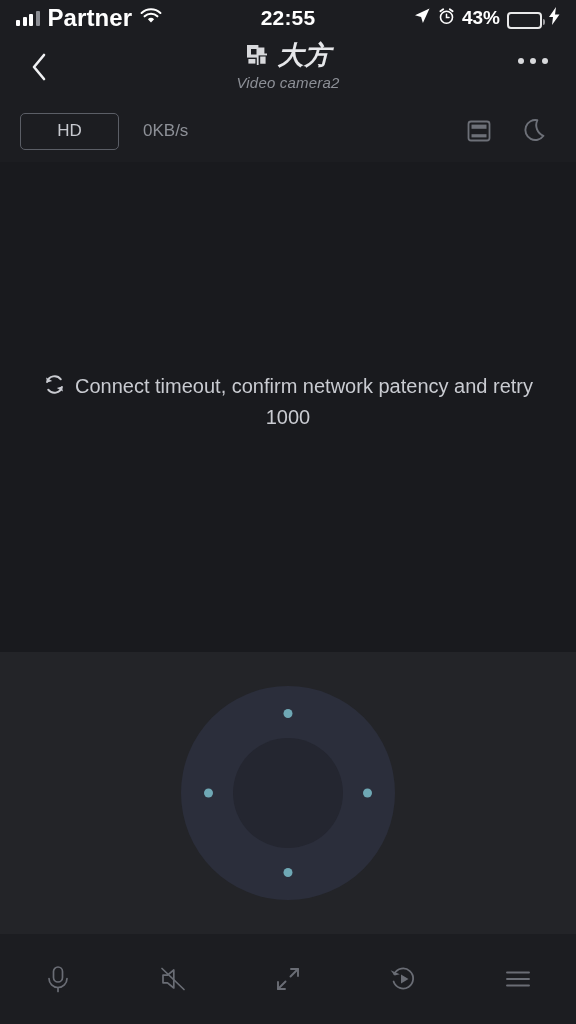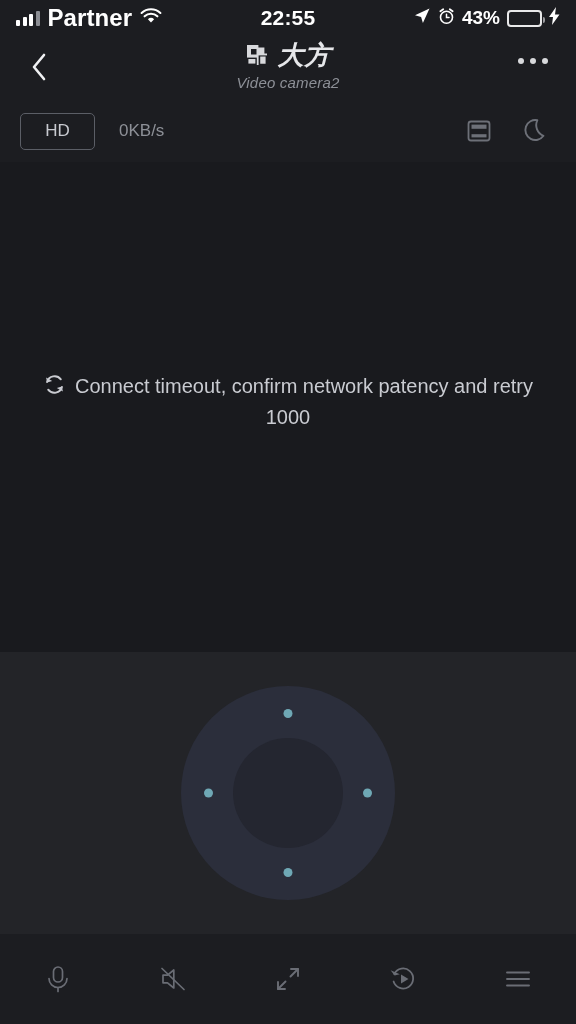--- a/index.html
+++ b/index.html
@@ -19,21 +19,21 @@
   .statusbar {
     position: absolute; top: 0; left: 0;
     width: 576px; height: 36px;
     display: flex; align-items: center;
     color: #ffffff;
     padding: 0 16px;
   }
   .sb-left { display: flex; align-items: center; gap: 8px; flex: 1; }
   .sb-center { position:absolute; left:0; right:0; text-align:center;
                font-size: 21px; font-weight: 700; letter-spacing: .2px; }
-  .sb-right { display: flex; align-items: center; gap: 7px; flex: 1;
+  .sb-right { display: flex; align-items: flex-end; gap: 7px; flex: 1;
               justify-content: flex-end; position: relative; z-index: 2; }
   .carrier { font-size: 24px; font-weight: 600; letter-spacing: .1px; }
   .bars { display: flex; align-items: flex-end; gap: 2.5px; height: 16px; }
   .bars i { display:block; width: 4px; background: #ffffff; border-radius: 1px; }
   .bars i:nth-child(1){ height: 6px; }
   .bars i:nth-child(2){ height: 9px; }
   .bars i:nth-child(3){ height: 12px; }
   .bars i:nth-child(4){ height: 15px; background:#8b8d93; }
   .pct { font-size: 19px; font-weight: 600; }
   .batt {
@@ -76,21 +76,21 @@
     color: #8d9097; font-size: 15px; letter-spacing: .2px; margin-top: 5px;
   }
 
   
   .qrow {
     position: absolute; top: 100px; left: 0;
     width: 576px; height: 62px;
     display: flex; align-items: center; padding: 0 20px;
   }
   .hd-btn {
-    width: 75px; height: 37px;
+    width: 99px; height: 37px;
     border: 1px solid #5b5e66; border-radius: 5px;
     color: #c7c9cf; font-size: 17px;
     display:flex; align-items:center; justify-content:center;
     background: transparent;
   }
   .kbps { color: #8d9097; font-size: 17px; margin-left: 24px; }
   .qrow-right { margin-left: auto; display:flex; align-items:center; gap: 28px; padding-right: 4px;}
   .snap-icon { width: 30px; height: 30px; display:block; }
   .moon-icon { width: 30px; height: 30px; display:block; }
 

